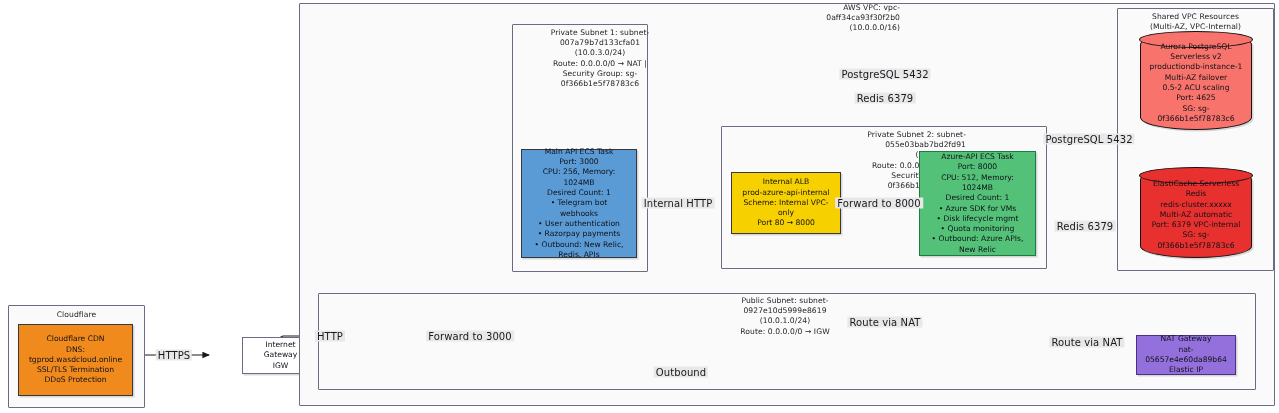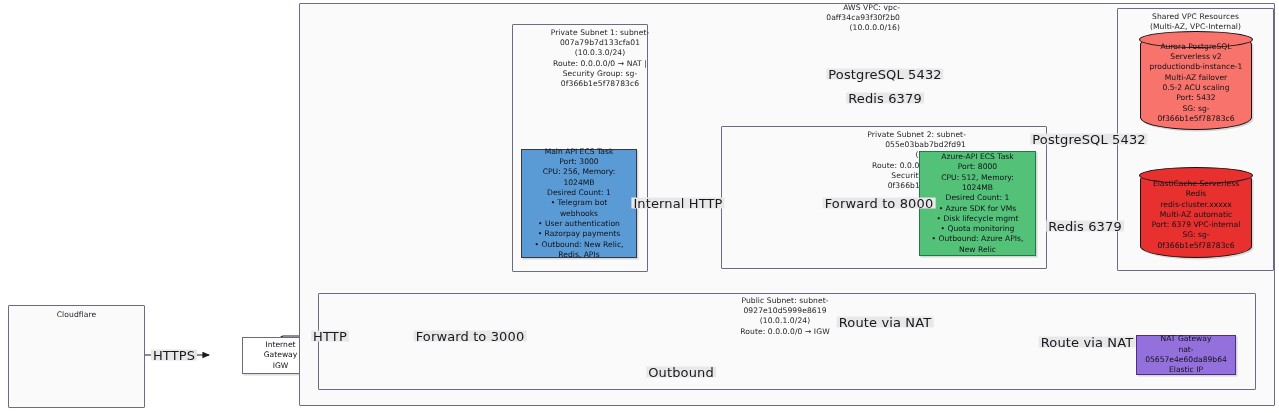--- a/index.html
+++ b/index.html
@@ -87,21 +87,21 @@
     box-sizing:border-box;
     pointer-events:none;
   }
   .cyl .inner{position:relative;z-index:2;}
   
   .elabel{
     position:absolute;
     transform:translate(-50%,-50%);
     background:#e8e8e8;
     color:#18181f;
-    font-size:13px;
+    font-size:10px;
     line-height:9px;
     padding:1px 2px;
     white-space:nowrap;
     letter-spacing:.01em;
   }
 </style>
 </head>
 <body>
 
 <div id="canvas">
@@ -145,20 +145,27 @@
       <path d="M1010,265 L1060,320 L1105,342 L1130,346" marker-end="url(#ahd)"></path>
     </g>
 
     <g fill="none" stroke="#3a3a3a" stroke-width="0.9">
       <path d="M700,300 L660,322"></path>
     </g>
   </svg>
 
   <div class="container" style="left:8px; top:305px; width:137px; height:103px;"></div>
   <div class="container-title" style="left:8px; top:310px; width:137px;">Cloudflare</div>
+  <div class="node" style="left:18px; top:324px; width:115px; height:72px; background:#F08A1C;">
+    <span>Cloudflare CDN
+DNS:
+tgprod.wasdcloud.online
+SSL/TLS Termination
+DDoS Protection</span>
+  </div>
 
   <div class="node plain" style="left:209px; top:337px; width:77px; height:37px; background:#ffffff;">
     <span>Internet Gateway
 IGW</span>
   </div>
 
   <div class="container" style="left:299px; top:3px; width:976px; height:403px;"></div>
   <div class="container-title" style="left:640px; top:3px; width:260px;text-align:right;">AWS VPC: vpc-
 0aff34ca93f30f2b0
 (10.0.0.0/16)</div>
@@ -182,20 +189,26 @@
 Redis, APIs</span>
   </div>
 
   <div class="container" style="left:721px; top:126px; width:326px; height:143px;"></div>
   <div class="container-title" style="left:824px; top:130px; width:142px;text-align:right;">Private Subnet 2: subnet-
 055e03bab7bd2fd91
 (10.0.4.0/24)
 Route: 0.0.0.0/0 → NAT |
 Security Group: sg-
 0f366b1e5f78783c6</div>
+  <div class="node" style="left:731px; top:172px; width:110px; height:62px; background:#F7D000;">
+    <span>Internal ALB
+prod-azure-api-internal
+Scheme: Internal VPC-only
+Port 80 → 8000</span>
+  </div>
   <div class="node" style="left:919px; top:151px; width:117px; height:105px; background:#54C178; border-color:#1f7a45;">
     <span>Azure-API ECS Task
 Port: 8000
 CPU: 512, Memory: 1024MB
 Desired Count: 1
 • Azure SDK for VMs
 • Disk lifecycle mgmt
 • Quota monitoring
 • Outbound: Azure APIs,
 New Relic</span>
@@ -216,21 +229,21 @@
   <div class="container-title" style="left:1117px; top:12px; width:157px;">Shared VPC Resources
 (Multi-AZ, VPC-Internal)</div>
 
   <div class="cyl" style="left:1140px; top:32px; width:112px; height:98px; background:#F8736B;">
     <div class="cap" style="background:#F8736B;"></div>
     <span class="inner">Aurora PostgreSQL
 Serverless v2
 productiondb-instance-1
 Multi-AZ failover
 0.5-2 ACU scaling
-Port: 5432
+Port: 4625
 SG: sg-0f366b1e5f78783c6</span>
   </div>
 
   <div class="cyl" style="left:1140px; top:168px; width:112px; height:90px; background:#E8312F;">
     <div class="cap" style="background:#E8312F;"></div>
     <span class="inner">ElastiCache Serverless
 Redis
 redis-cluster.xxxxx
 Multi-AZ automatic
 Port: 6379 VPC-internal

